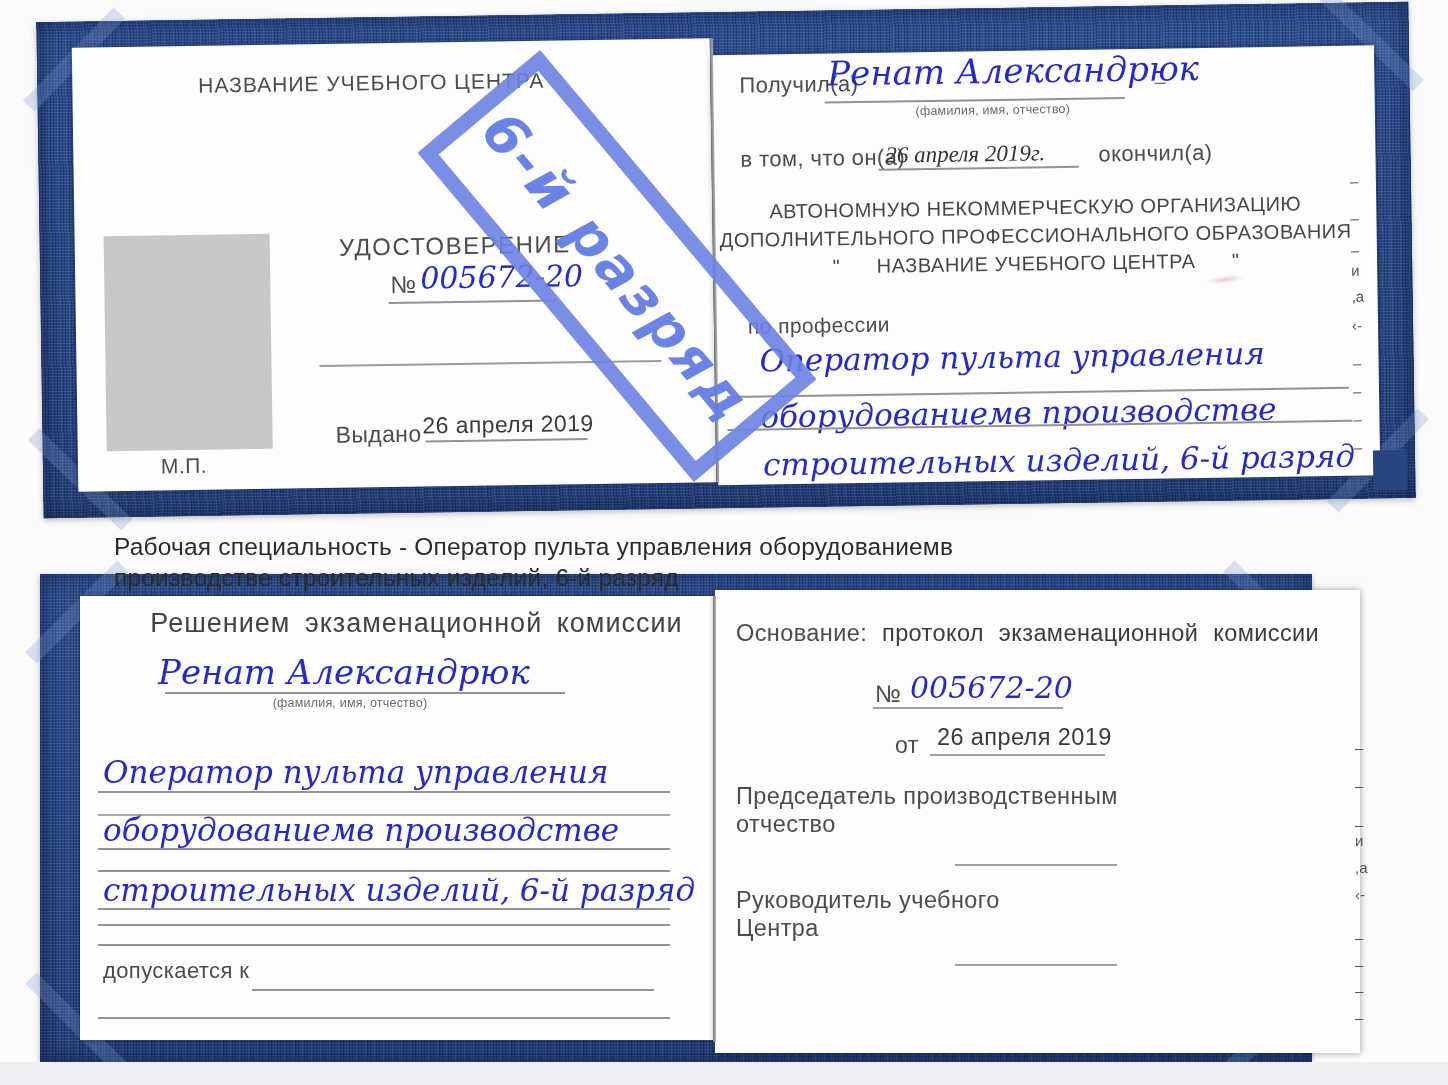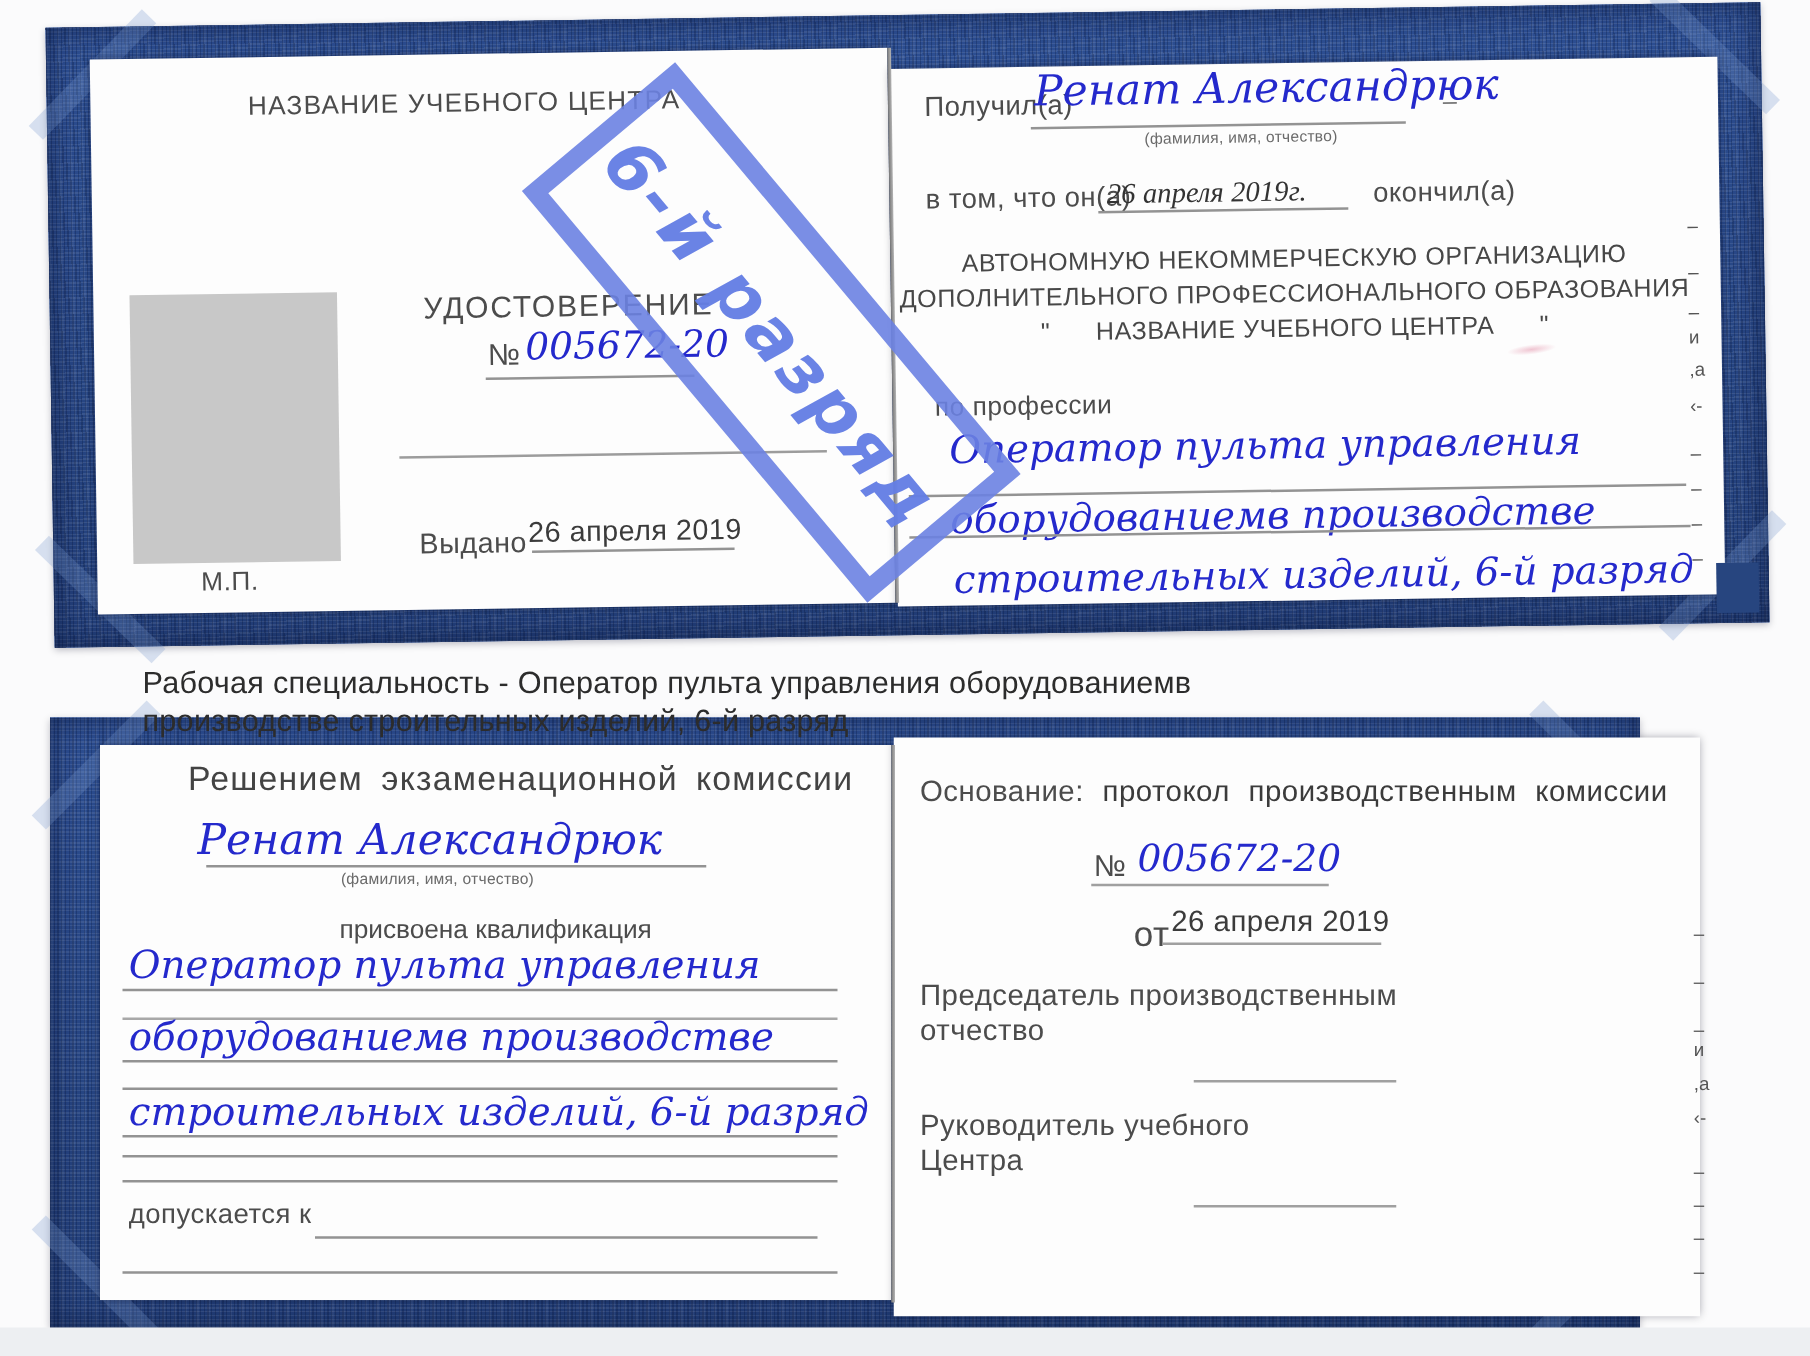--- a/index.html
+++ b/index.html
@@ -124,21 +124,21 @@
   .adm-ln{left:172px;top:393px;width:402px;}
   .adm2{left:23px;top:395px;font-size:25px;}
   .bl8{left:18px;top:421px;width:572px;}
 
   
   .bp-right{left:675px;top:16px;width:645px;height:463px;}
   .basis{left:21px;top:30px;font-size:23.5px;word-spacing:8px;}
   .bpr-no{left:160px;top:90px;font-size:24px;}
   .bpr-no-val{left:195px;top:80px;font-size:30px;}
   .bpr-no-ln{left:158px;top:117px;width:190px;background:#a0a0a0;}
-  .bpr-ot{left:192px;top:142px;font-size:28px;}
+  .bpr-ot{left:180px;top:142px;font-size:23px;}
   .bpr-date{left:222px;top:134px;font-size:23.5px;}
   .bpr-date-ln{left:215px;top:164px;width:175px;background:#a0a0a0;}
   .chair{left:21px;top:192px;font-size:23.5px;line-height:28px;}
   .sig1{left:240px;top:274px;width:162px;background:#a0a0a0;}
   .head2{left:21px;top:296px;font-size:23.5px;line-height:28px;}
   .sig2{left:240px;top:374px;width:162px;background:#a0a0a0;}
   .be{left:640px;}
   .be0{top:150px}.be1{top:188px}.be2{top:227px}.be3{top:243px}.be4{top:270px}
   .be5{top:297px}.be6{top:340px}.be7{top:367px}.be8{top:393px}.be9{top:420px}
 </style>
@@ -209,38 +209,37 @@
   <div class="corner c-tl"></div>
   <div class="corner c-tr"></div>
   <div class="corner c-bl"></div>
   <div class="corner c-br"></div>
 
   <div class="page bp-left">
     <div class="pr bpl-head">Решением экзаменационной комиссии</div>
     <div class="hw bpl-name">Ренат Александрюк</div>
     <div class="ln bpl-name-ln"></div>
     <div class="hint bpl-hint">(фамилия, имя, отчество)</div>
-    <div class="bpl-qual">присвоена квалификация</div>
     <div class="hw bpl-q1">Оператор пульта управления</div>
     <div class="ln bl1"></div>
     <div class="ln bl2"></div>
     <div class="hw bpl-q2">оборудованиемв производстве</div>
     <div class="ln bl3"></div>
     <div class="ln bl4"></div>
     <div class="hw bpl-q3">строительных изделий, 6-й разряд</div>
     <div class="ln bl5"></div>
     <div class="ln bl6"></div>
     <div class="ln bl7"></div>
     <div class="pr dopusk">допускается к</div>
     <div class="ln adm-ln"></div>
     <div class="ln bl8"></div>
   </div>
 
   <div class="page bp-right">
-    <div class="pr basis"><span>Основание:</span> <span class="dark">протокол производственным комиссии</span></div>
+    <div class="pr basis"><span>Основание:</span> <span class="dark">протокол экзаменационной комиссии</span></div>
     <div class="pr bpr-no">№</div>
     <div class="hw bpr-no-val">005672-20</div>
     <div class="ln bpr-no-ln"></div>
     <div class="pr bpr-ot">от</div>
     <div class="pr dark bpr-date">26 апреля 2019</div>
     <div class="ln bpr-date-ln"></div>
     <div class="pr chair"><span>Председатель производственным</span><br><span>отчество</span></div>
     <div class="ln sig1"></div>
     <div class="pr head2"><span>Руководитель учебного</span><br><span>Центра</span></div>
     <div class="ln sig2"></div>

